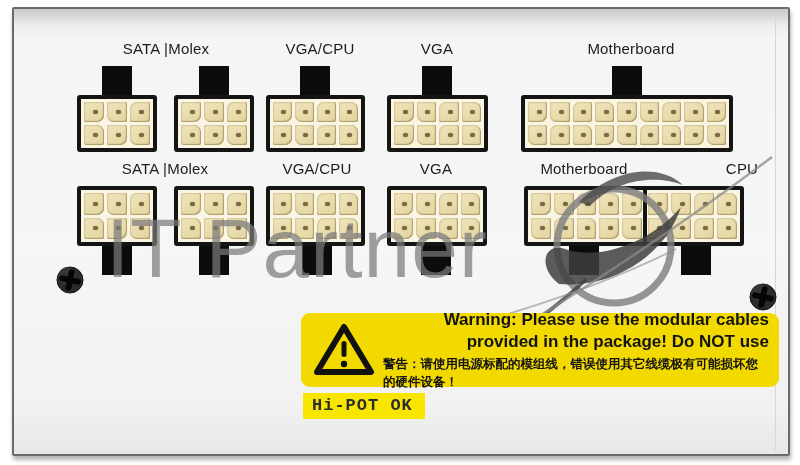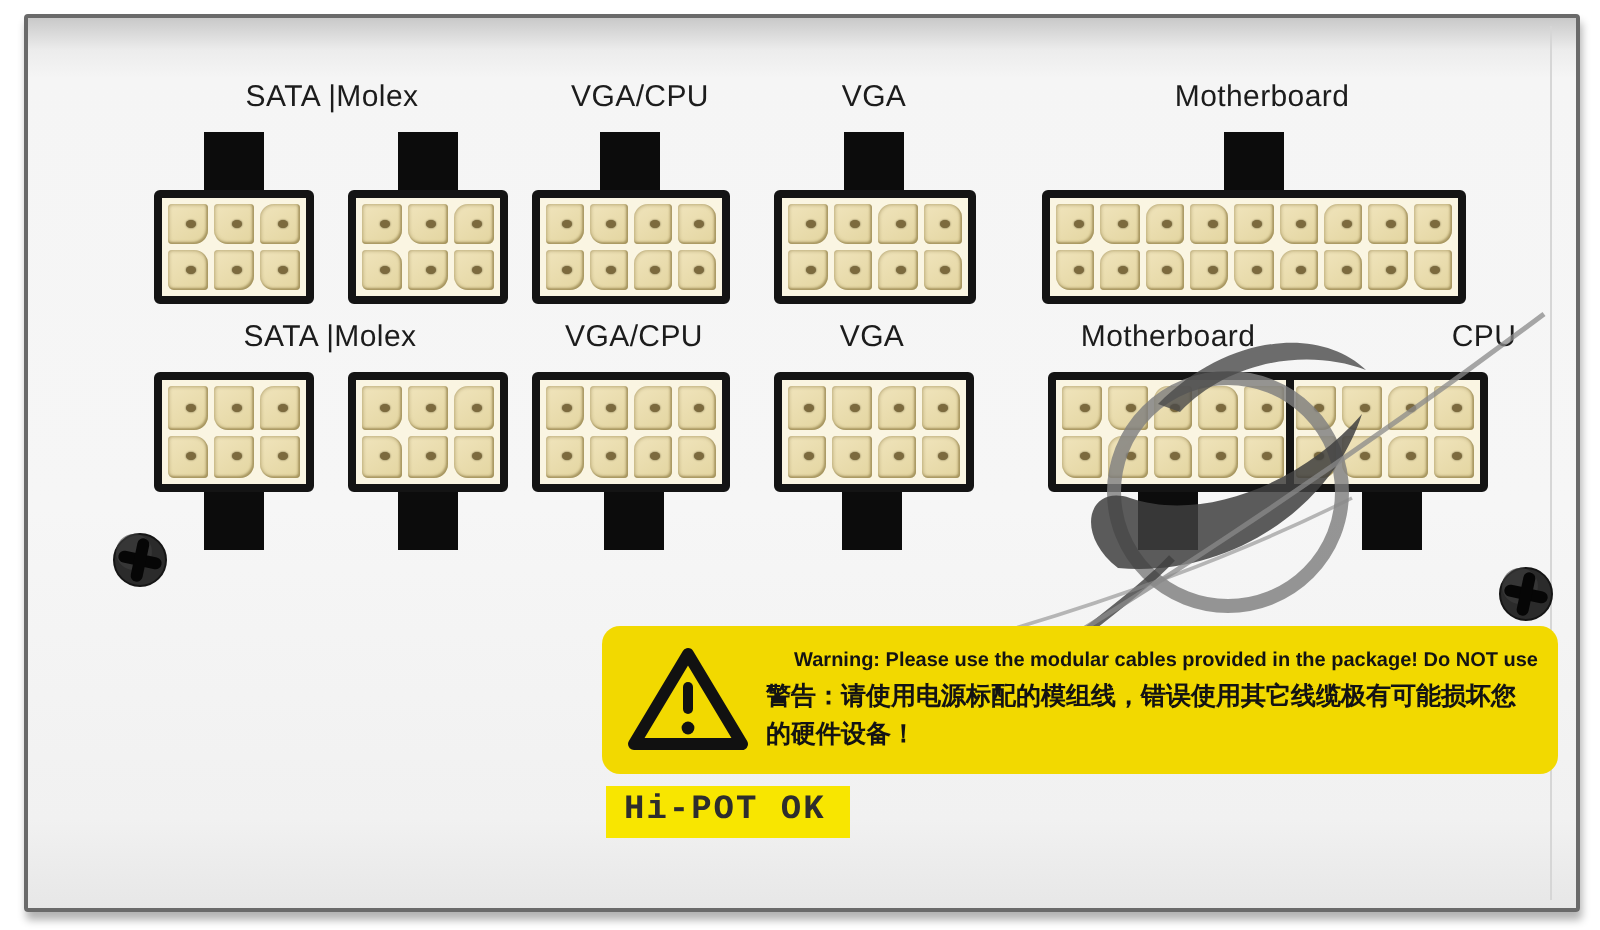--- a/index.html
+++ b/index.html
@@ -27,21 +27,21 @@
   .divider{width:4px;background:#141414;align-self:stretch;margin:-3px 1px;}
   .tab{position:absolute;width:30px;height:30px;background:#0c0c0c;z-index:2;}
   .watermark{position:absolute;left:92px;top:197px;font-size:84px;line-height:1;font-weight:400;
     color:rgba(122,122,122,.72);letter-spacing:1px;z-index:5;pointer-events:none;white-space:pre;}
   .logo{position:absolute;left:430px;top:130px;z-index:5;pointer-events:none;}
   .screw{position:absolute;width:30px;height:30px;z-index:4;}
   .warnbox{position:absolute;left:287px;top:304px;width:478px;height:74px;box-sizing:border-box;
     background:var(--warning-bg,#F2D900);border-radius:9px;z-index:6;display:flex;align-items:center;}
   .tri{margin-left:12px;flex:0 0 auto;}
   .warntext{flex:1;padding:0 10px 0 8px;}
-  .en{font-size:10px;font-weight:bold;color:#131313;text-align:right;line-height:1.3;}
+  .en{font-size:17px;font-weight:bold;color:#131313;text-align:right;line-height:1.3;}
   .cn{font-size:12.5px;font-weight:bold;color:#131313;text-align:left;line-height:1.45;margin-top:2px;
     font-family:"Liberation Sans", sans-serif;}
   .stamp{position:absolute;left:289px;top:384px;background:var(--stamp-bg,#F8E400);color:#2d2d2d;
     padding:3px 12px 4px 9px;font-family:"Liberation Mono", monospace;font-size:17px;font-weight:bold;
     letter-spacing:1px;z-index:6;white-space:pre;}
 </style>
 </head>
 <body>
 
 <div class="page">
@@ -199,20 +199,21 @@
             <div class="pin"></div>
             <div class="pin"></div>
             <div class="pin"></div>
             <div class="pin"></div>
           </div>
         </div>
         <div class="tab" style="left: 555px; top: 236px;"></div>
         <div class="tab" style="left: 667px; top: 236px;"></div>
       </div>
 
+    <div class="watermark">IT Partner</div>
 
     <svg class="logo" width="345" height="230" viewBox="0 0 345 230">
       <circle cx="170" cy="107" r="57" fill="none" stroke="#7f7f7f" stroke-width="7" opacity="0.82"></circle>
       <path d="M115,145 C170,150 222,115 237,68 C206,104 156,122 121,110 C100,103 93,128 115,145 Z" fill="#3f3f3f" opacity="0.85"></path>
       <path d="M135,63 C170,28 216,24 239,46 C210,35 171,41 146,67 Z" fill="#4a4a4a" opacity="0.8"></path>
       <path d="M70,200 C100,175 125,158 142,140" stroke="#3f3f3f" stroke-width="4" fill="none" opacity="0.8"></path>
       <path d="M18,222 C110,172 232,90 328,18" stroke="#8a8a8a" stroke-width="2.5" fill="none" opacity="0.75"></path>
       <path d="M40,182 C110,162 172,140 232,110" stroke="#8a8a8a" stroke-width="1.8" fill="none" opacity="0.6"></path>
     </svg>
 

